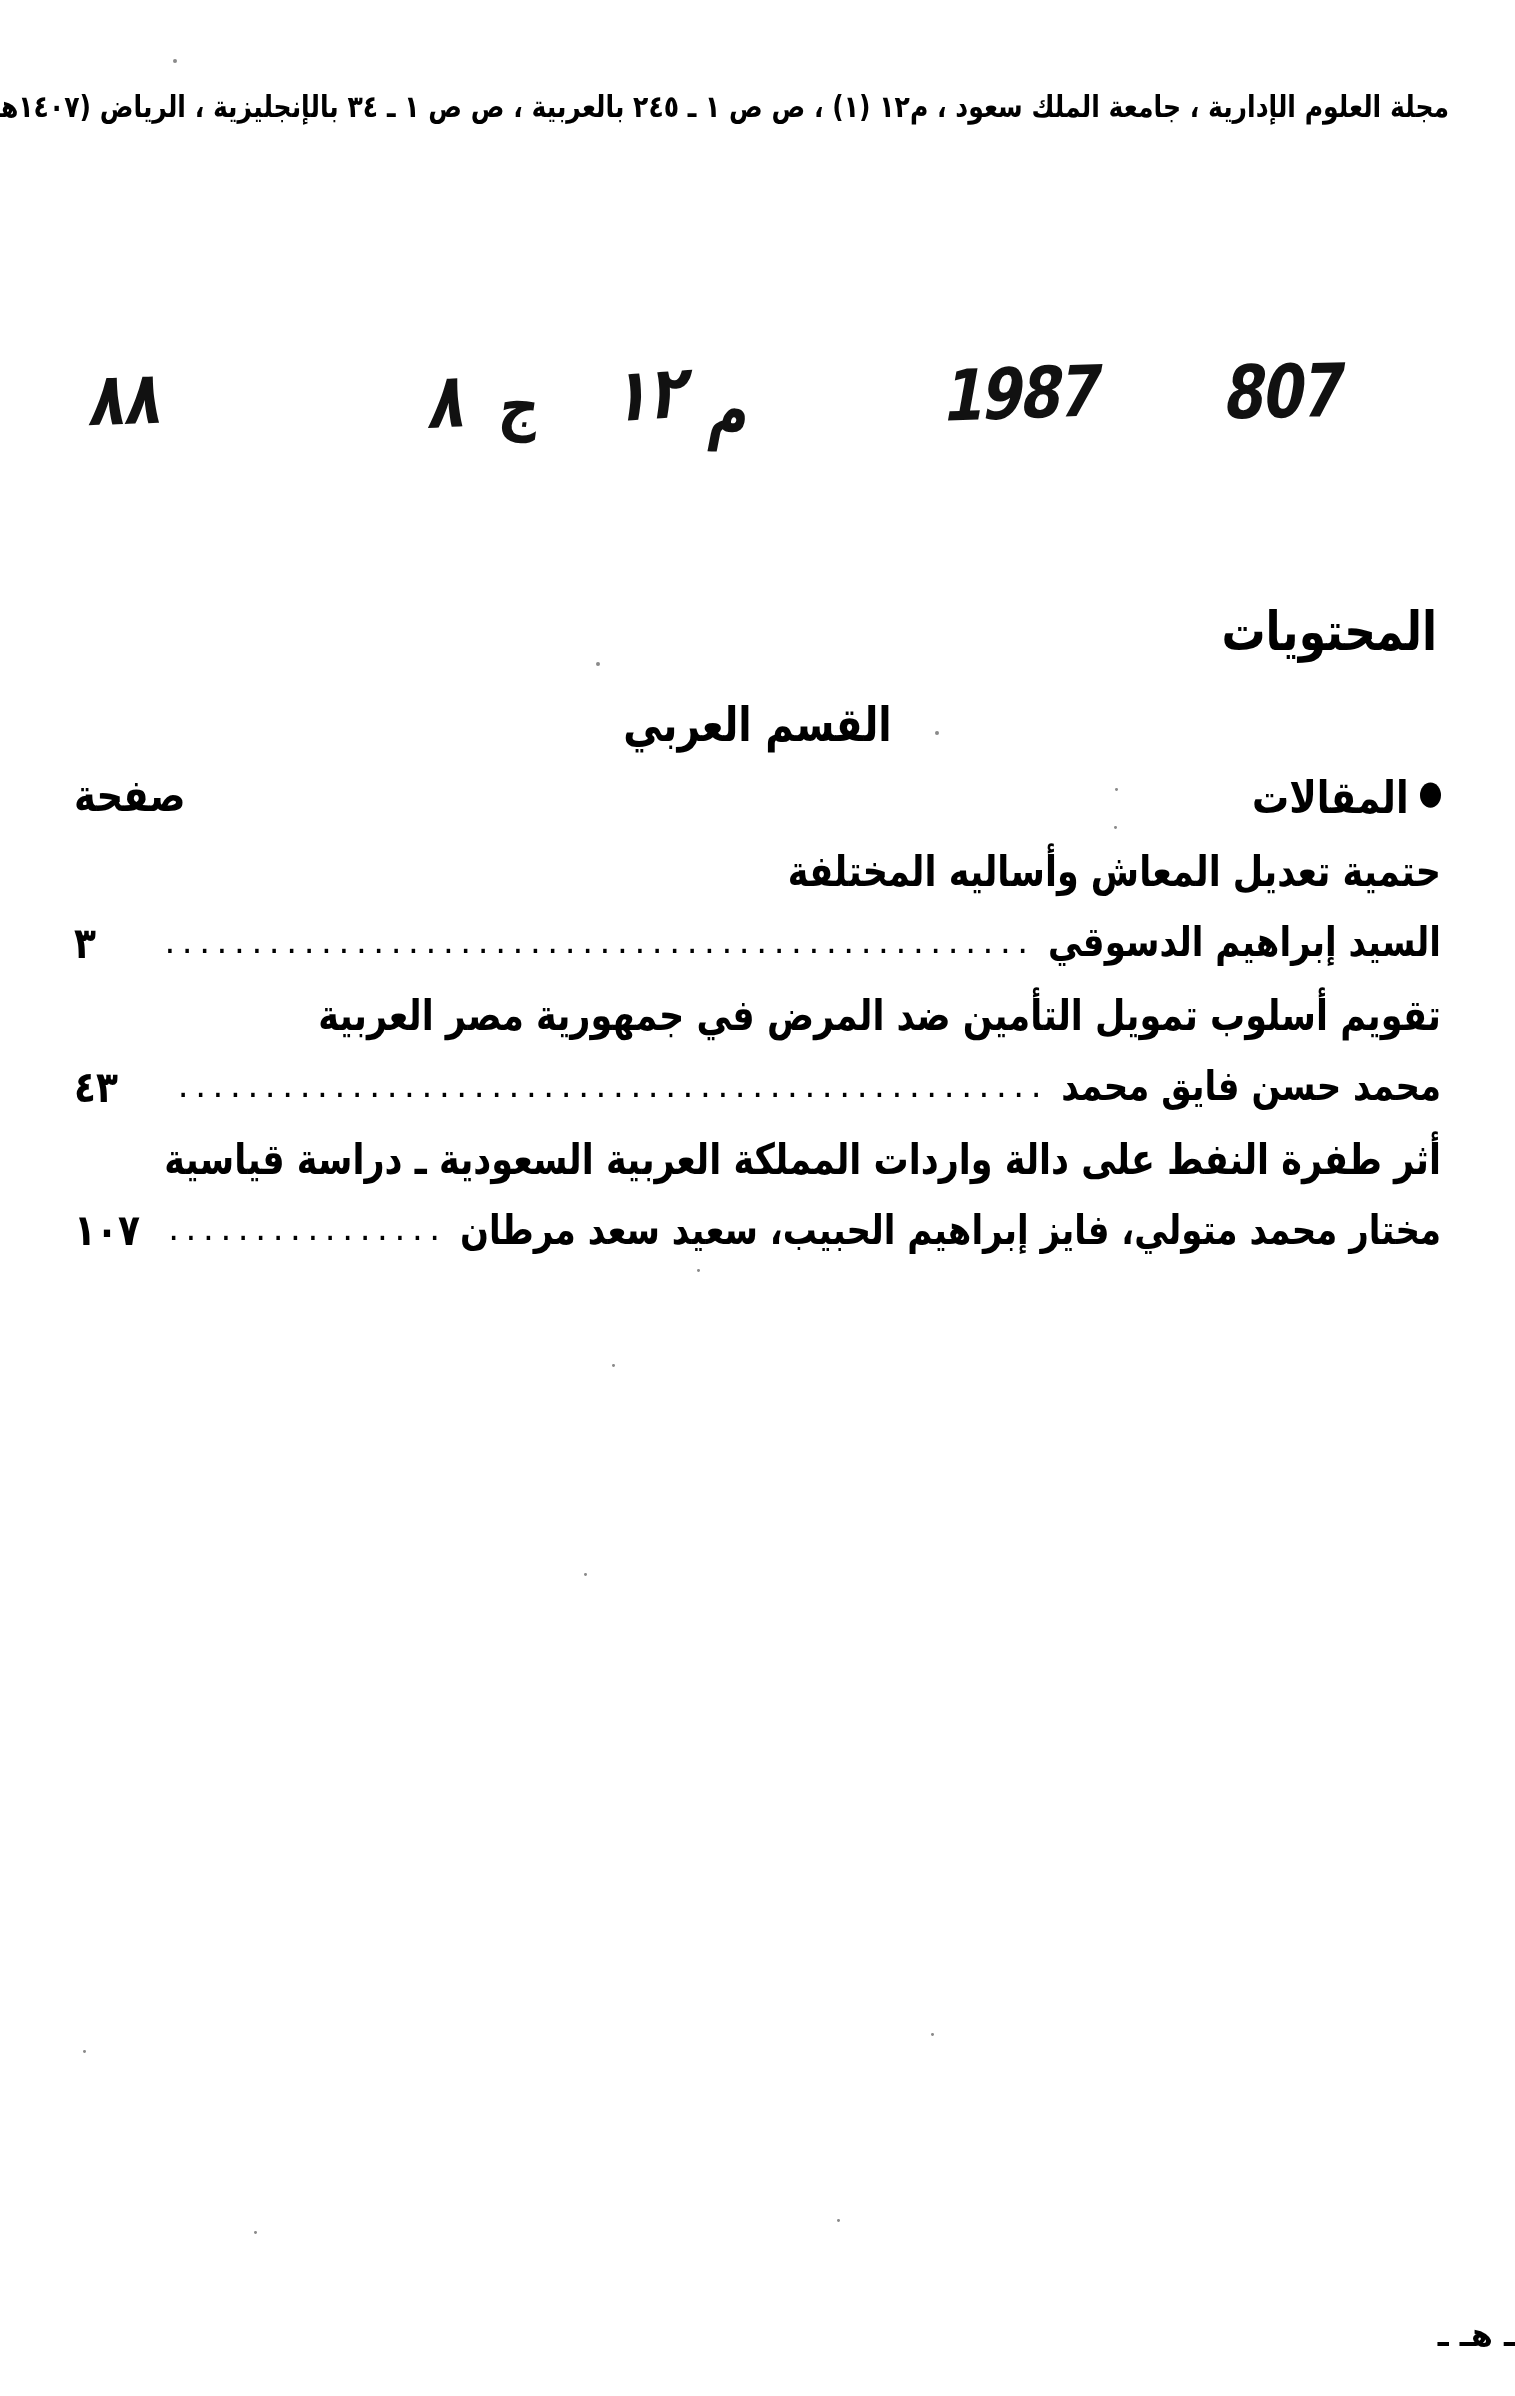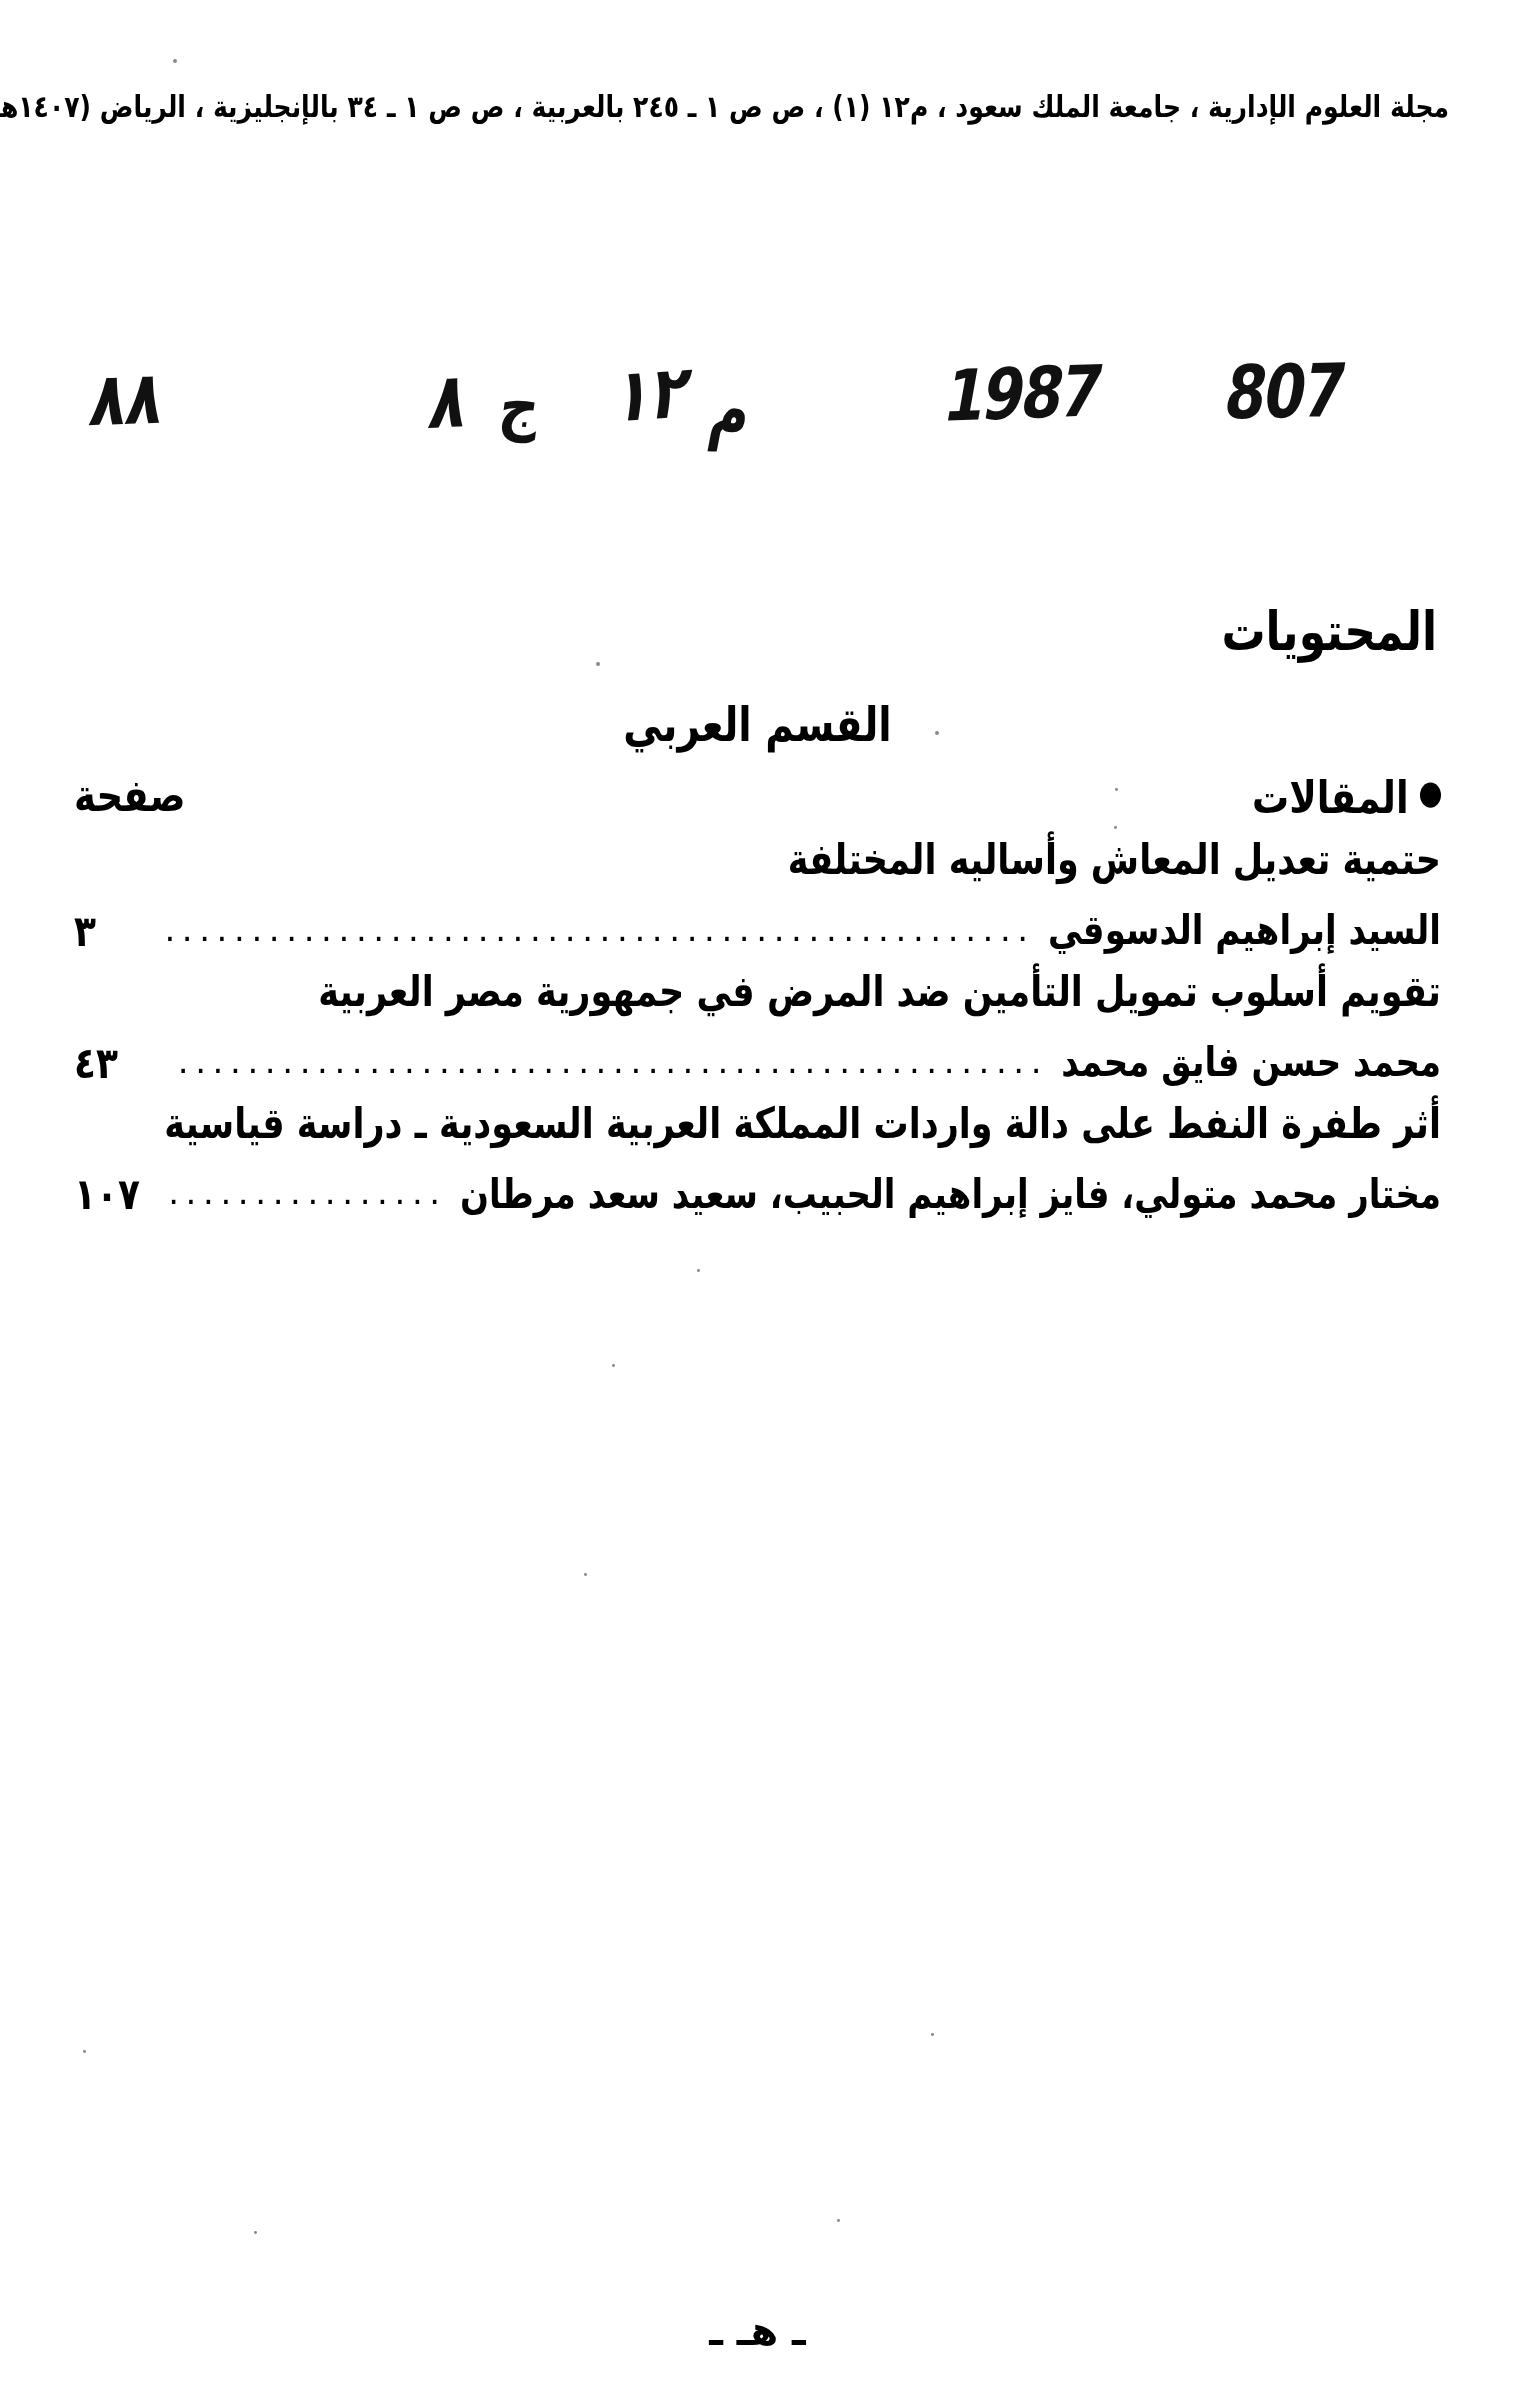--- a/index.html
+++ b/index.html
@@ -128,21 +128,21 @@
   }
   .bh-left {
     font-size: 37px;
     font-weight: 700;
     transform: scaleY(1.2);
     transform-origin: left center;
     letter-spacing: -0.9px;
   }
 
   .entry {
-    margin-top: 22px;
+    margin-top: 34px;
     padding: 0 74px;
   }
   .entry-title {
     text-align: right;
     font-size: 35px;
     font-weight: 700;
     line-height: 1.05;
     transform: scaleY(1.22);
     transform-origin: right center;
     letter-spacing: -1.1px;
@@ -206,22 +206,21 @@
     min-width: 81px;
     text-align: left;
   }
 
   
   .folio {
     position: absolute;
     bottom: 42px;
     left: 0;
     width: 1515px;
-    text-align: center;
-    font-size: 40px;
+    font-size: 32px;
     font-weight: 700;
     direction: rtl;
     letter-spacing: 3.8px;
   }
 
   
   .speck {
     position: absolute;
     background: #2a2a2a;
     border-radius: 50%;

